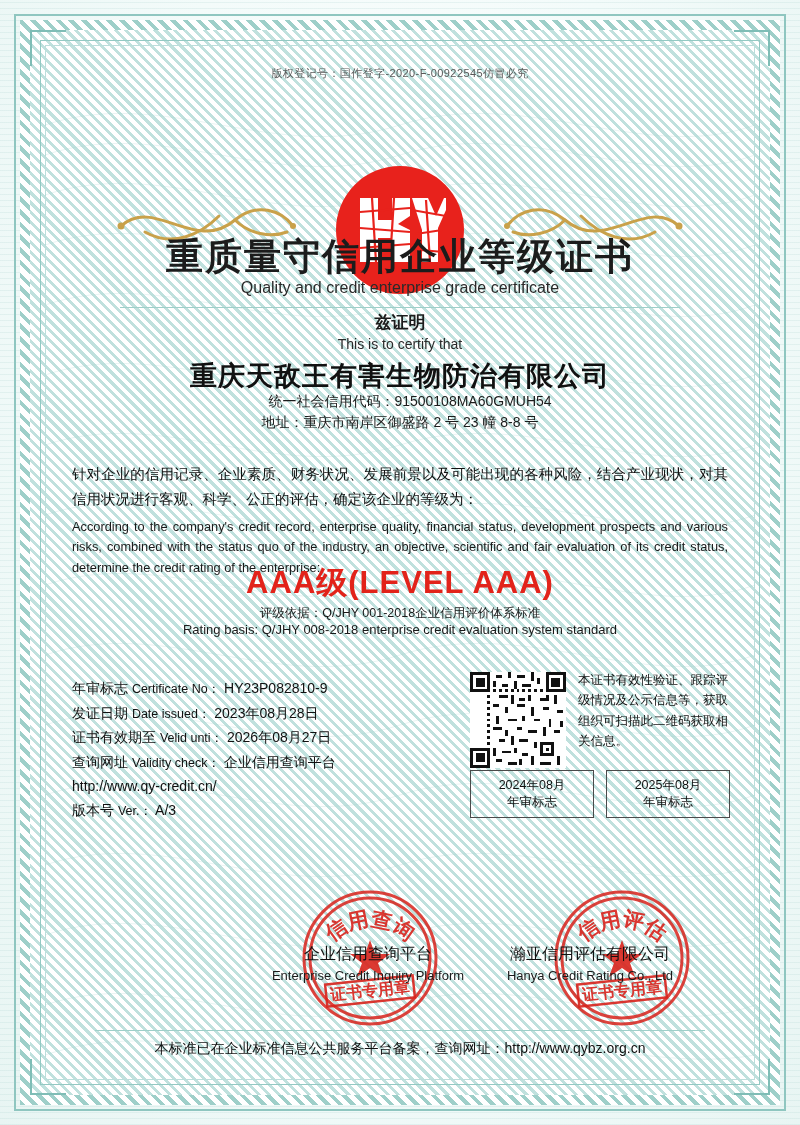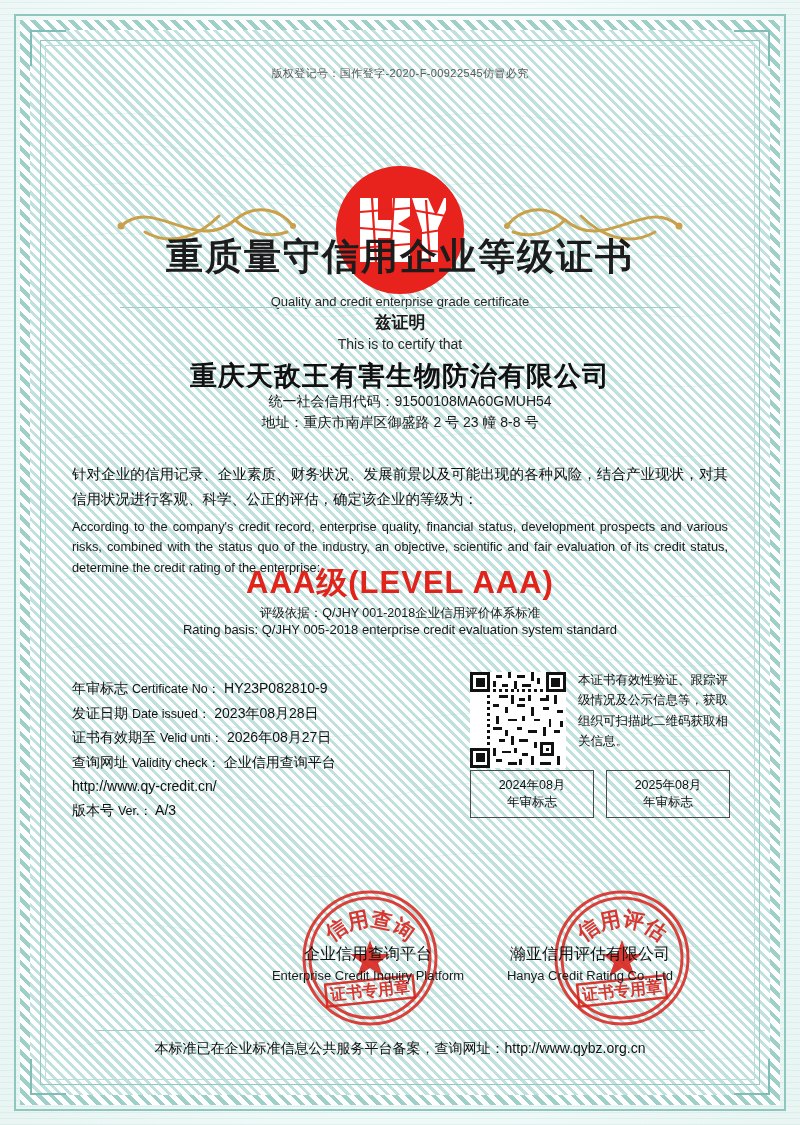--- a/index.html
+++ b/index.html
@@ -73,22 +73,22 @@
     width:128px;height:128px;border-radius:50%;
     background:#e8221c;
     display:flex;align-items:center;justify-content:center;
   }
 
   .title-cn{
     position:absolute;top:232px;left:0;width:800px;text-align:center;
     font-size:37px;font-weight:bold;color:#1c1c1c;letter-spacing:2px;
   }
   .title-en{
-    position:absolute;top:294px;left:0;width:800px;text-align:center;
-    font-size:13px;color:#2a2a2a;
+    position:absolute;top:279px;left:0;width:800px;text-align:center;
+    font-size:16px;color:#2a2a2a;
   }
   .rule{
     position:absolute;left:120px;right:120px;top:307px;height:1px;background:#9ecfc9;
   }
   .certify-cn{
     position:absolute;top:311px;left:0;width:800px;text-align:center;
     font-size:17px;color:#1c1c1c;font-weight:bold;
   }
   .certify-en{
     position:absolute;top:336px;left:0;width:800px;text-align:center;
@@ -274,21 +274,21 @@
     <div class="code">统一社会信用代码：91500108MA60GMUH54</div>
     <div class="addr">地址：重庆市南岸区御盛路 2 号 23 幢 8-8 号</div>
 
     <div class="para">
       <span>针对企业的信用记录、企业素质、财务状况、发展前景以及可能出现的各种风险，结合产业现状，对其信用状况进行客观、科学、公正的评估，确定该企业的等级为：</span>
       <span class="en">According to the company's credit record, enterprise quality, financial status, development prospects and various risks, combined with the status quo of the industry, an objective, scientific and fair evaluation of its credit status, determine the credit rating of the enterprise:</span>
     </div>
 
     <div class="level">AAA级(LEVEL AAA)</div>
     <div class="basis-cn">评级依据：Q/JHY 001-2018企业信用评价体系标准</div>
-    <div class="basis-en">Rating basis: Q/JHY 005-2018 enterprise credit evaluation system standard</div>
+    <div class="basis-en">Rating basis: Q/JHY 008-2018 enterprise credit evaluation system standard</div>
 
     <div class="info">
       <div class="row">
         <span>年审标志</span>
         <span class="lbl-en">Certificate No：</span>
         <span class="val">HY23P082810-9</span>
       </div>
       <div class="row">
         <span>发证日期</span>
         <span class="lbl-en">Date issued：</span>

